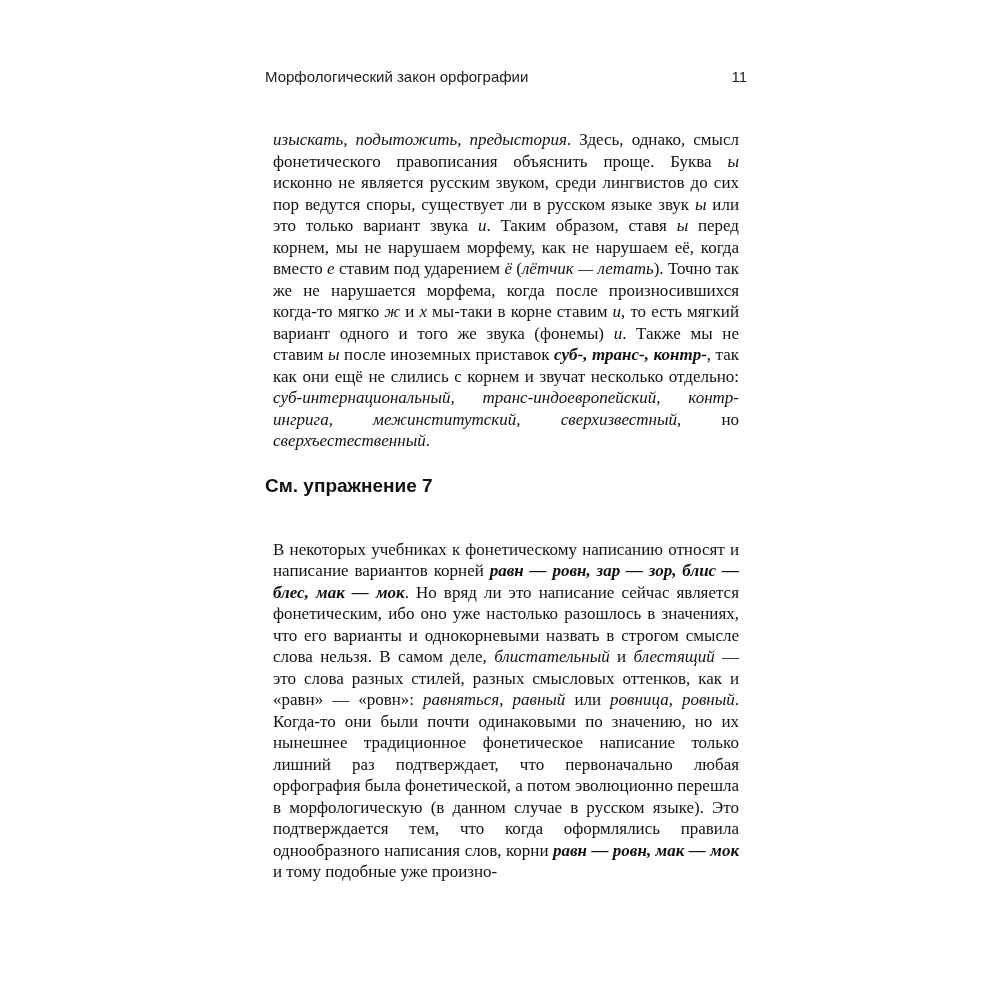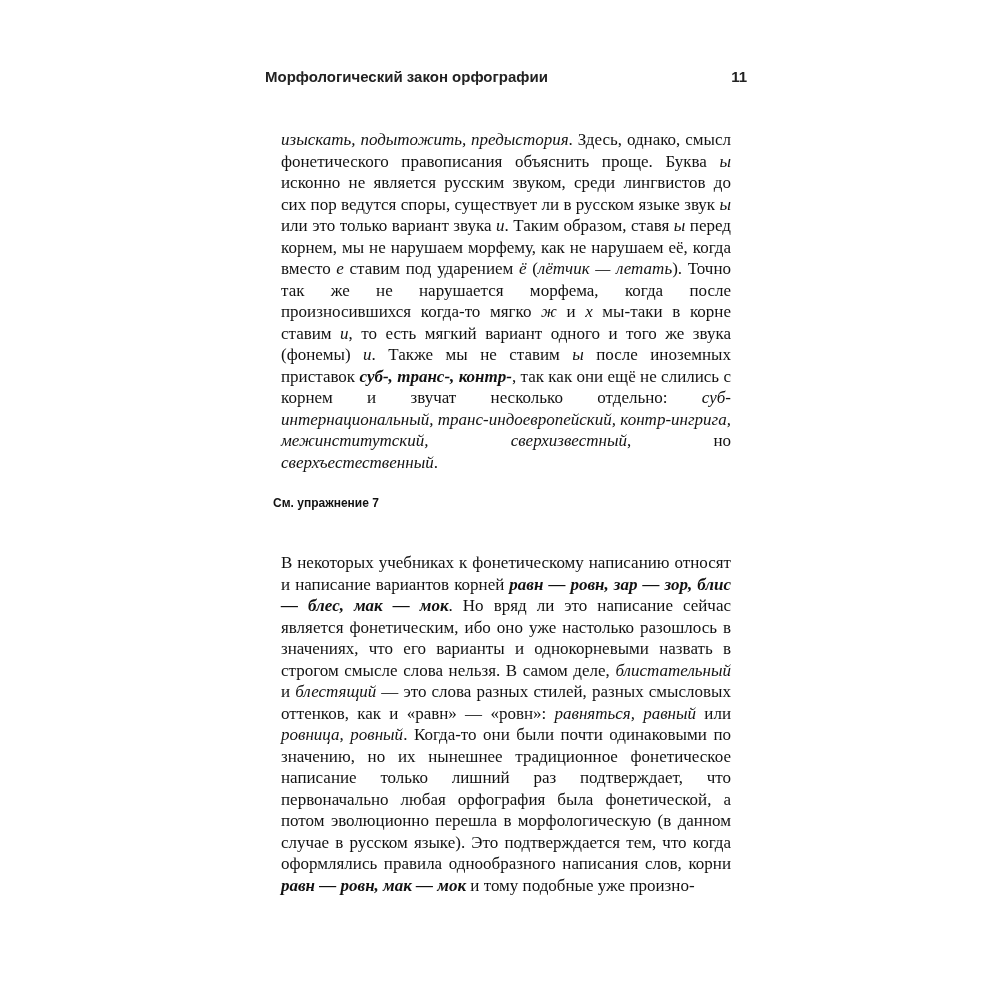--- a/index.html
+++ b/index.html
@@ -18,40 +18,40 @@
     position: absolute;
     left: 265px;
     top: 68px;
     width: 482px;
   }
   .header-row {
     display: flex;
     justify-content: space-between;
     align-items: flex-start;
     font-family: "Liberation Sans", "DejaVu Sans", sans-serif;
-    font-weight: 700;
+    font-weight: 400;
     font-size: 15px;
     color: #222222;
     margin-bottom: 44px;
   }
   p.body {
-    margin: 16px;
+    margin: 8px;
     font-family: "Liberation Serif", "DejaVu Serif", serif;
     font-size: 17px;
     line-height: 21.5px;
     color: #111111;
     text-align: justify;
     hyphens: auto;
     -webkit-hyphens: auto;
   }
   .exercise {
-    margin: 23px 0 42px 8px;
+    margin: 23px 0 42px 0;
     font-family: "Liberation Sans", "DejaVu Sans", sans-serif;
     font-weight: 700;
-    font-size: 12px;
+    font-size: 19px;
     color: #111111;
   }
 </style>
 </head>
 <body>
 
 <div class="page">
   <div class="column">
 
     <div class="header-row">

